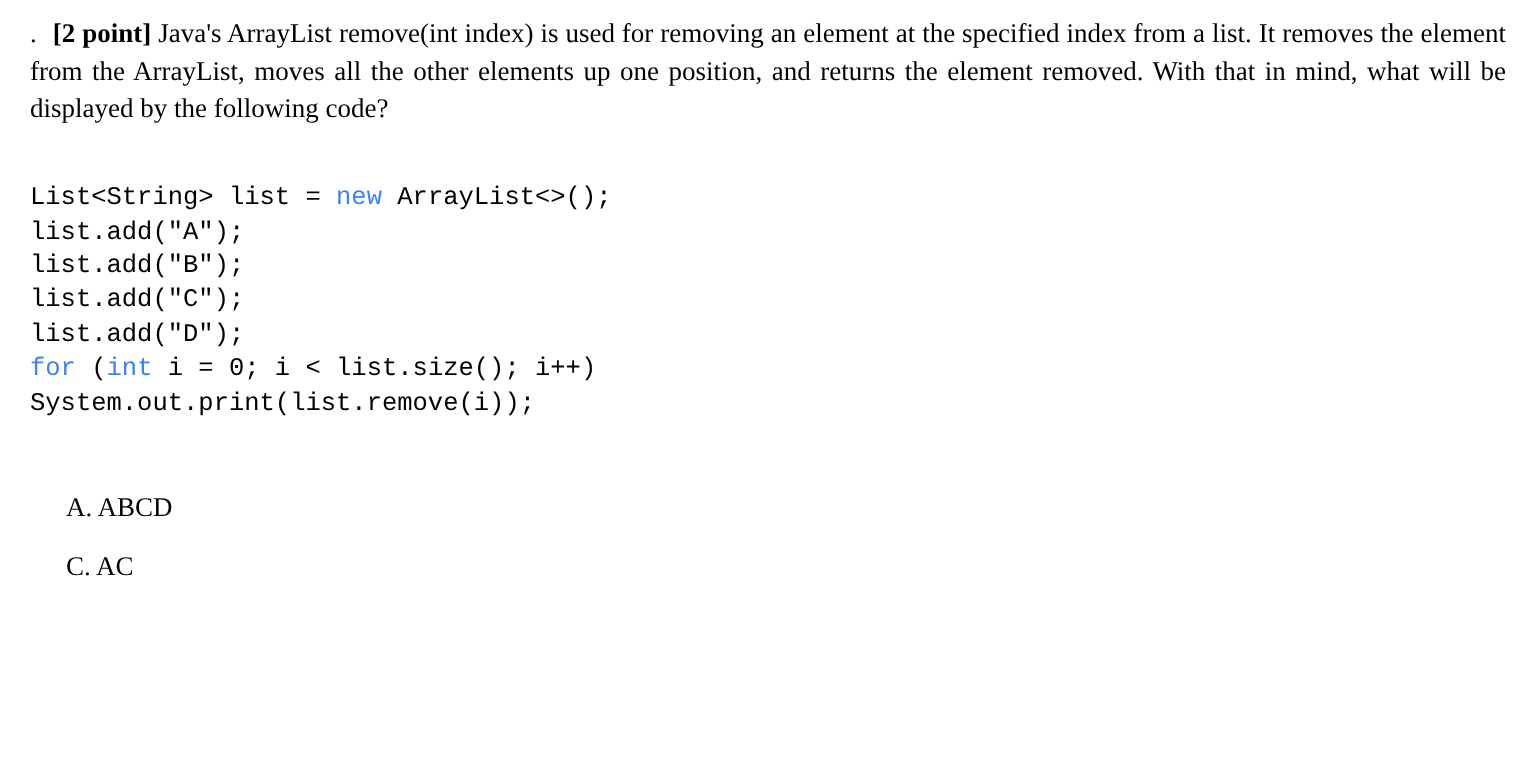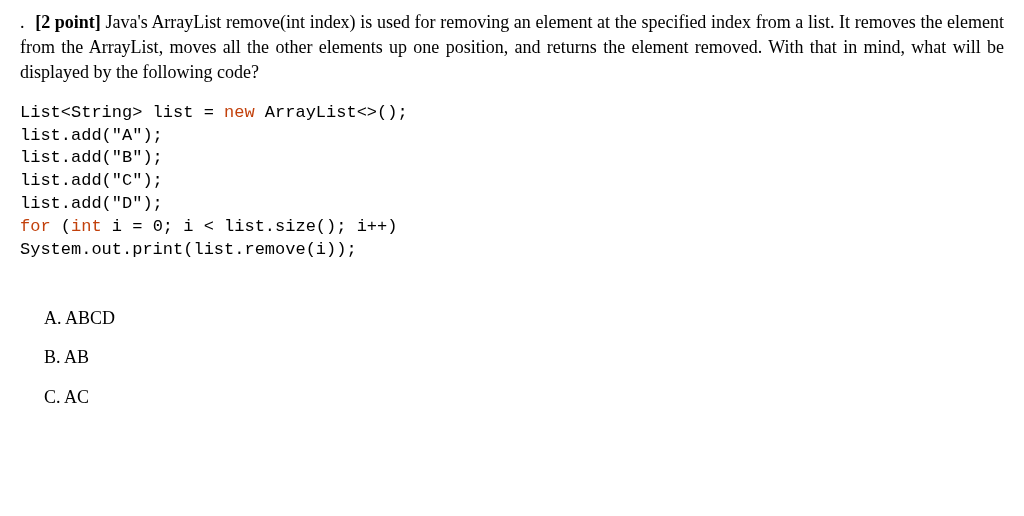--- a/index.html
+++ b/index.html
@@ -6,38 +6,38 @@
       font-family: "Times New Roman", Times, serif;
       font-size: 18px;
       margin: 0;
       padding: 10px 20px;
       width: 1024px;
       box-sizing: border-box;
       color: #000;
       line-height: 1.4;
     }
     .question-text {
-      margin-bottom: 16px;
+      margin-bottom: 36px;
       text-align: justify;
     }
     .points {
       font-weight: bold;
     }
     .lead-period {
       margin-right: 6px;
     }
     .code-block {
       font-family: "Courier New", Courier, monospace;
       font-size: 17px;
       line-height: 1.35;
       margin-bottom: 18px;
       white-space: pre;
     }
     .code-block .keyword {
-      color: #c2410c;
+      color: #3b82f6;
     }
     .options {
       margin-left: 24px;
       margin-top: 44px;
     }
     .option {
       margin-bottom: 14px;
     }
   </style>
 </head>
@@ -52,15 +52,14 @@
 <div class="code-block"><span>List&lt;String&gt; list = </span><span class="keyword">new</span><span> ArrayList&lt;&gt;();</span>
 <span>list.add("A");</span>
 <span>list.add("B");</span>
 <span>list.add("C");</span>
 <span>list.add("D");</span>
 <span class="keyword">for</span><span> (</span><span class="keyword">int</span><span> i = 0; i &lt; list.size(); i++)</span>
 <span>System.out.print(list.remove(i));</span></div>
 
 <div class="options">
   <div class="option">A. ABCD</div>
-  <div class="option">B. AB</div>
   <div class="option">C. AC</div>
 </div>
 
 </body></html>

